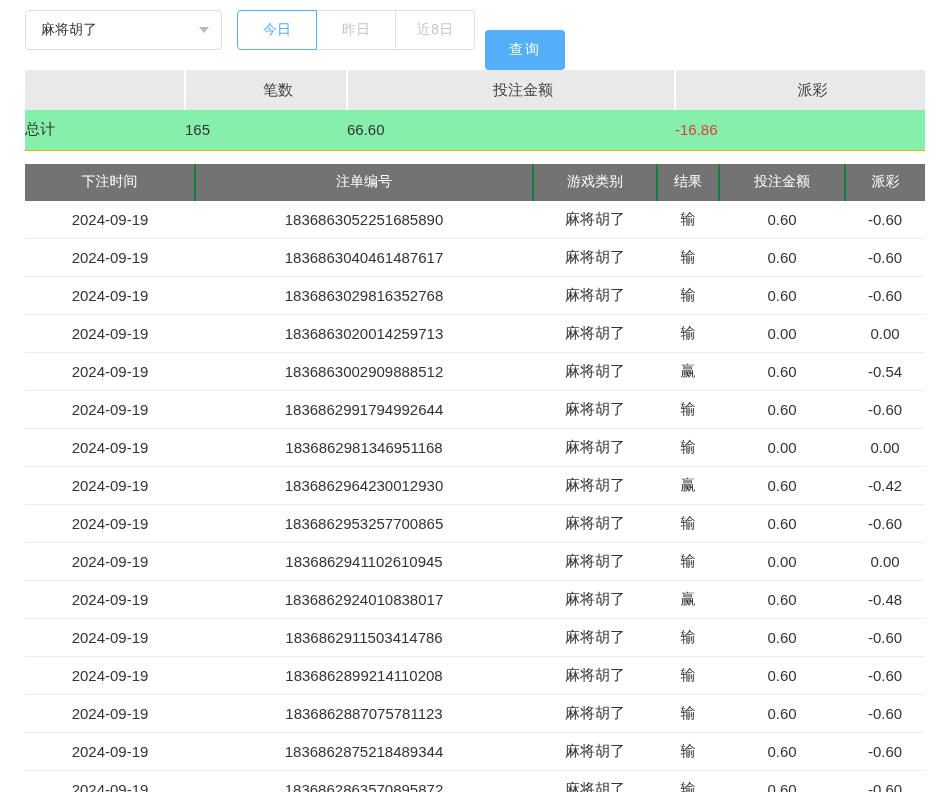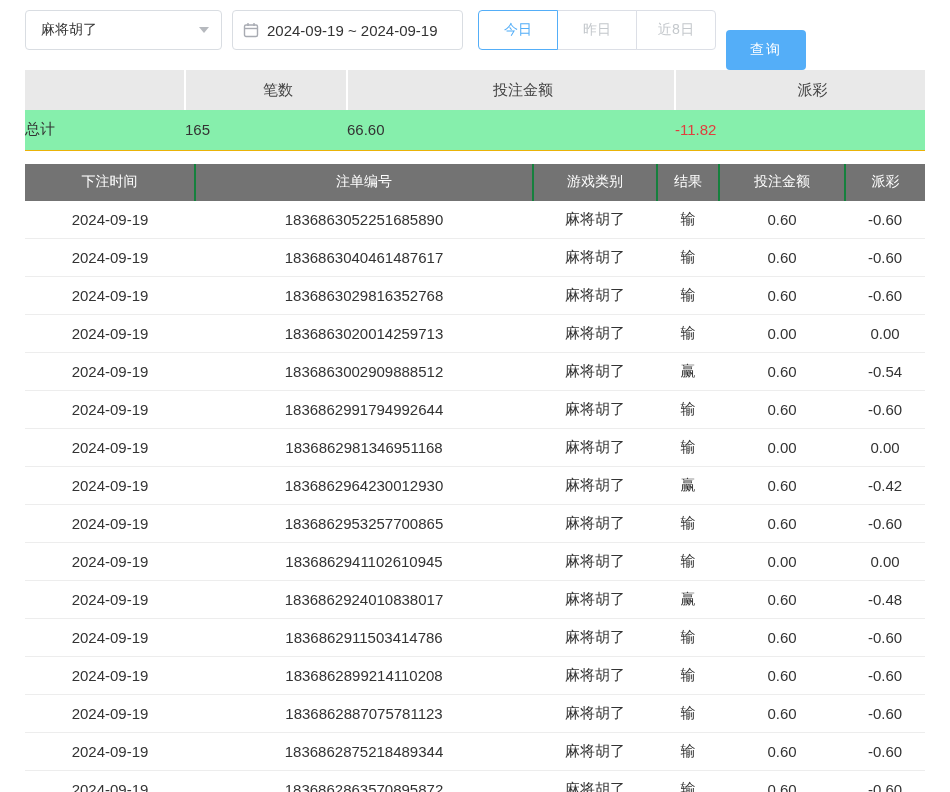--- a/index.html
+++ b/index.html
@@ -87,31 +87,20 @@
 <body>
 
 <div class="page">
 
   <div class="toolbar">
     <div class="select-box">
       <span>麻将胡了</span>
       <span class="select-arrow"></span>
     </div>
 
-    <div class="date-box">
-      <span class="cal-icon">
-        <svg width="16" height="16" viewBox="0 0 16 16">
-          <rect x="1.5" y="3" width="13" height="11.5" rx="1.5" fill="none" stroke="#a8abb2" stroke-width="1.4"></rect>
-          <line x1="1.5" y1="6.5" x2="14.5" y2="6.5" stroke="#a8abb2" stroke-width="1.4"></line>
-          <line x1="5" y1="1" x2="5" y2="4" stroke="#a8abb2" stroke-width="1.4"></line>
-          <line x1="11" y1="1" x2="11" y2="4" stroke="#a8abb2" stroke-width="1.4"></line>
-        </svg>
-      </span>
-      <span>2024-09-19 ~ 2024-09-19</span>
-    </div>
 
     <div class="btn-group">
       <button class="qbtn active">今日</button>
       <button class="qbtn">昨日</button>
       <button class="qbtn">近8日</button>
     </div>
 
     <button class="query-btn">查询</button>
   </div>
 
@@ -122,21 +111,21 @@
           <th>笔数</th>
           <th>投注金额</th>
           <th>派彩</th>
         </tr>
     </thead>
     <tbody>
       <tr id="summary-row">
           <td>总计</td>
           <td>165</td>
           <td>66.60</td>
-          <td class="neg">-11.82</td>
+          <td class="neg">-16.86</td>
         </tr>
     </tbody>
   </table>
 
   <table class="records-table">
     <thead>
       <tr id="records-head">
           <th>下注时间</th>
           <th>注单编号</th>
           <th>游戏类别</th>

